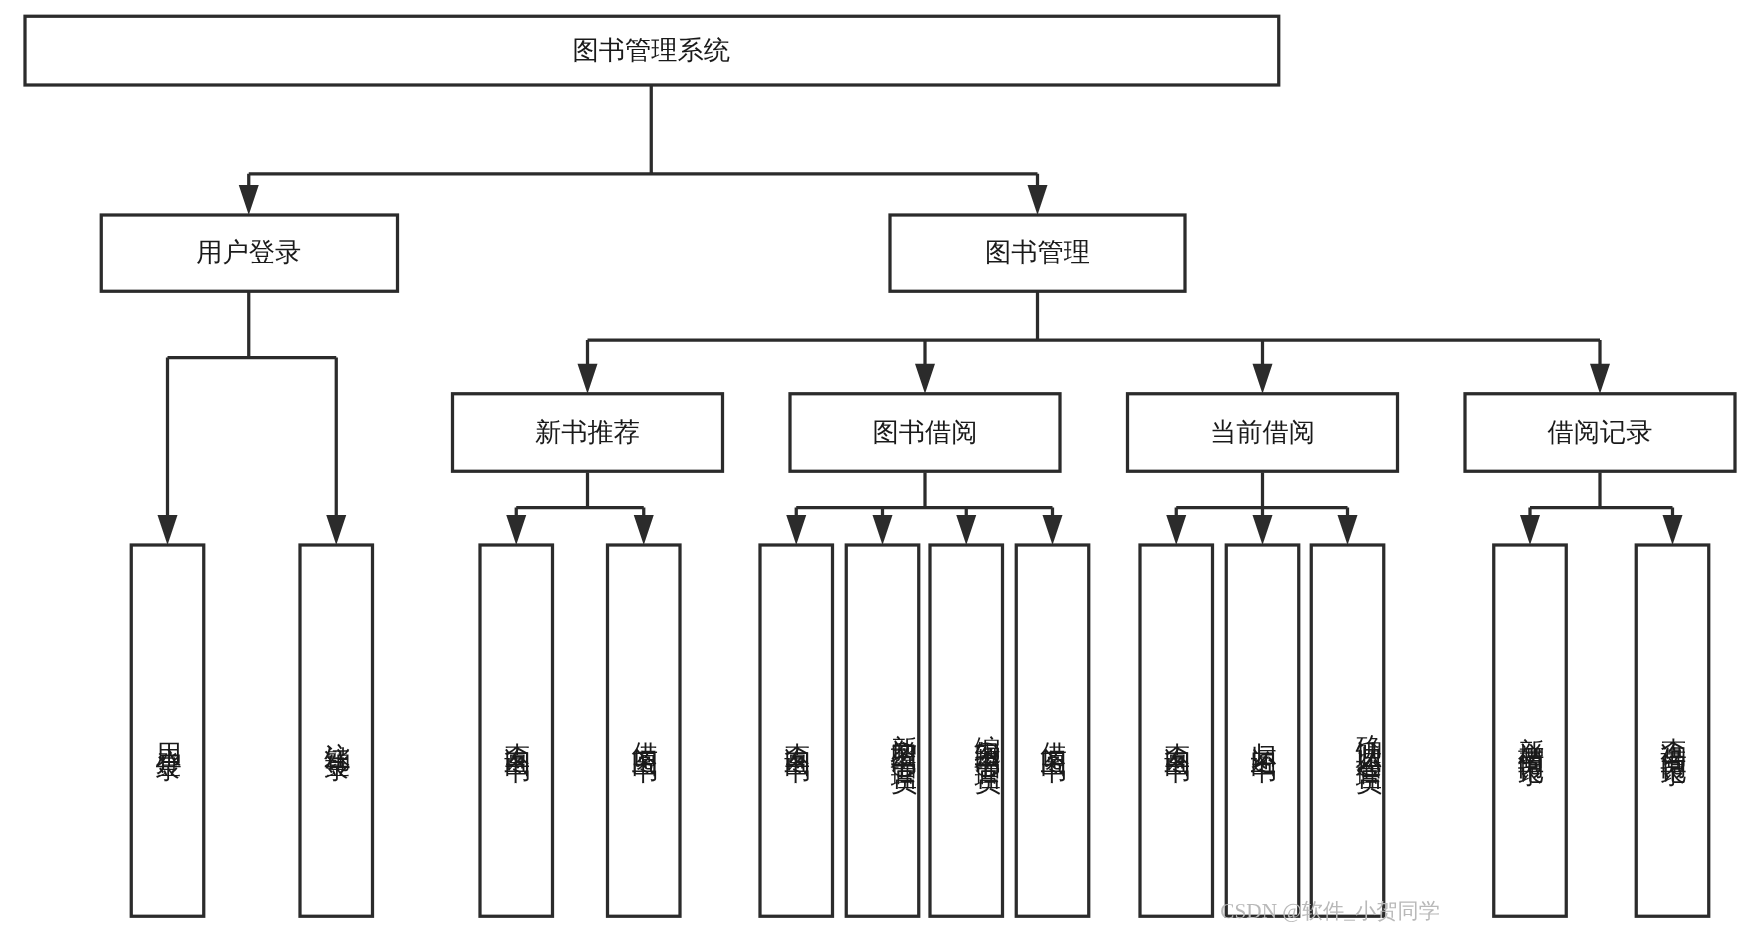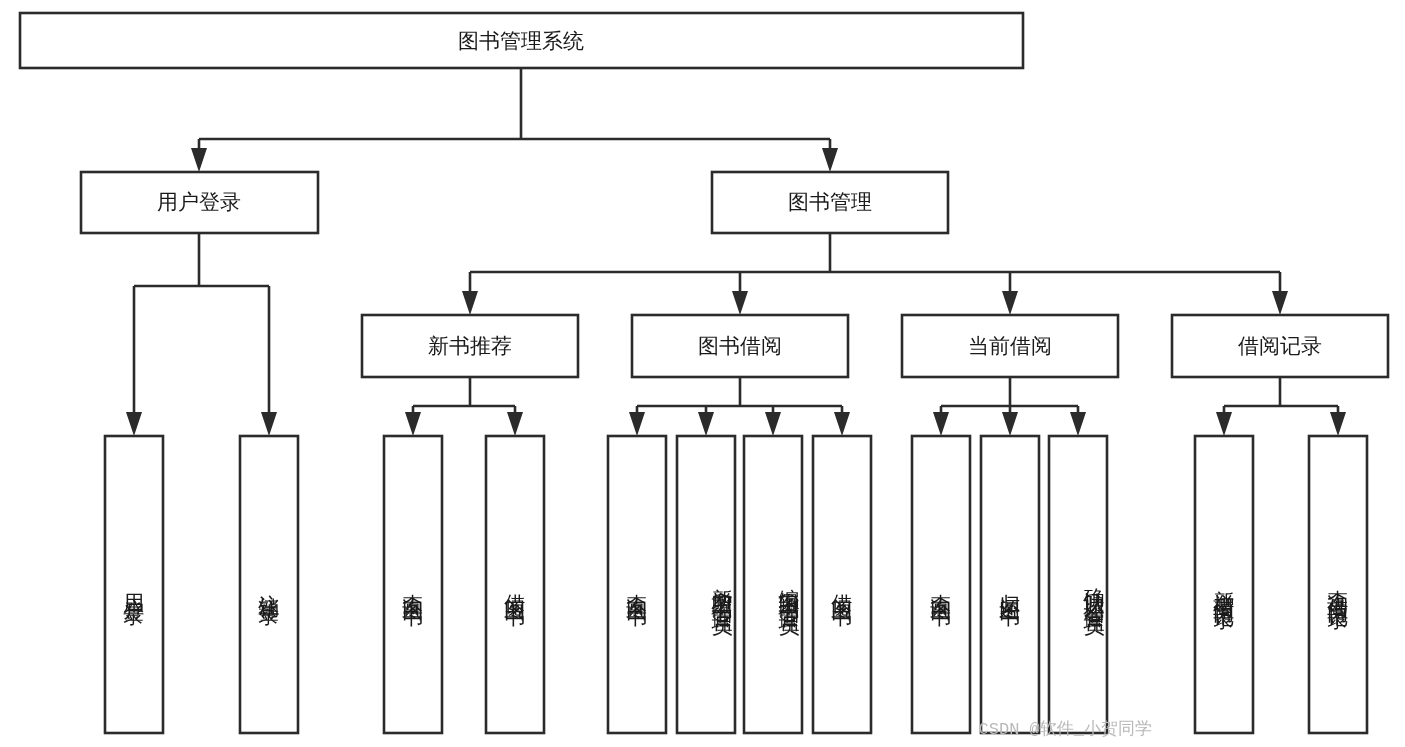--- a/index.html
+++ b/index.html
@@ -62,21 +62,21 @@
     align-items: center;
     justify-content: center;
     text-align: center;
     box-sizing: border-box;
     pointer-events: none;
   }
   .watermark {
     position: absolute;
     right: 12px;
     bottom: 7px;
-    font-family: Liberation Mono, monospace;
+    font-family: Liberation Serif, serif;
     font-size: 17px;
     color: #b9b9b9;
     white-space: nowrap;
     user-select: none;
   }
 </style>
 </head>
 <body>
 
 <div id="diagram-root">

